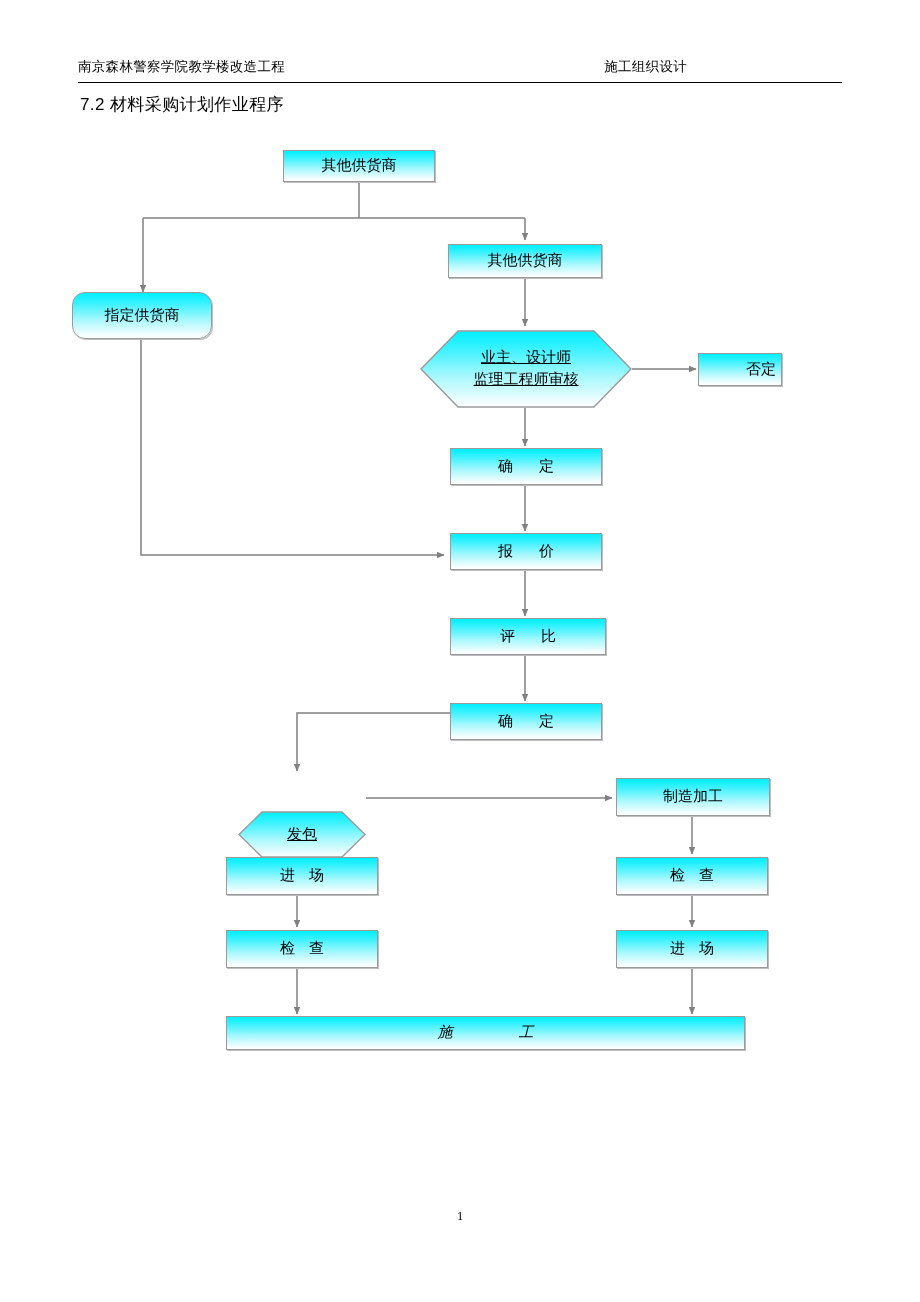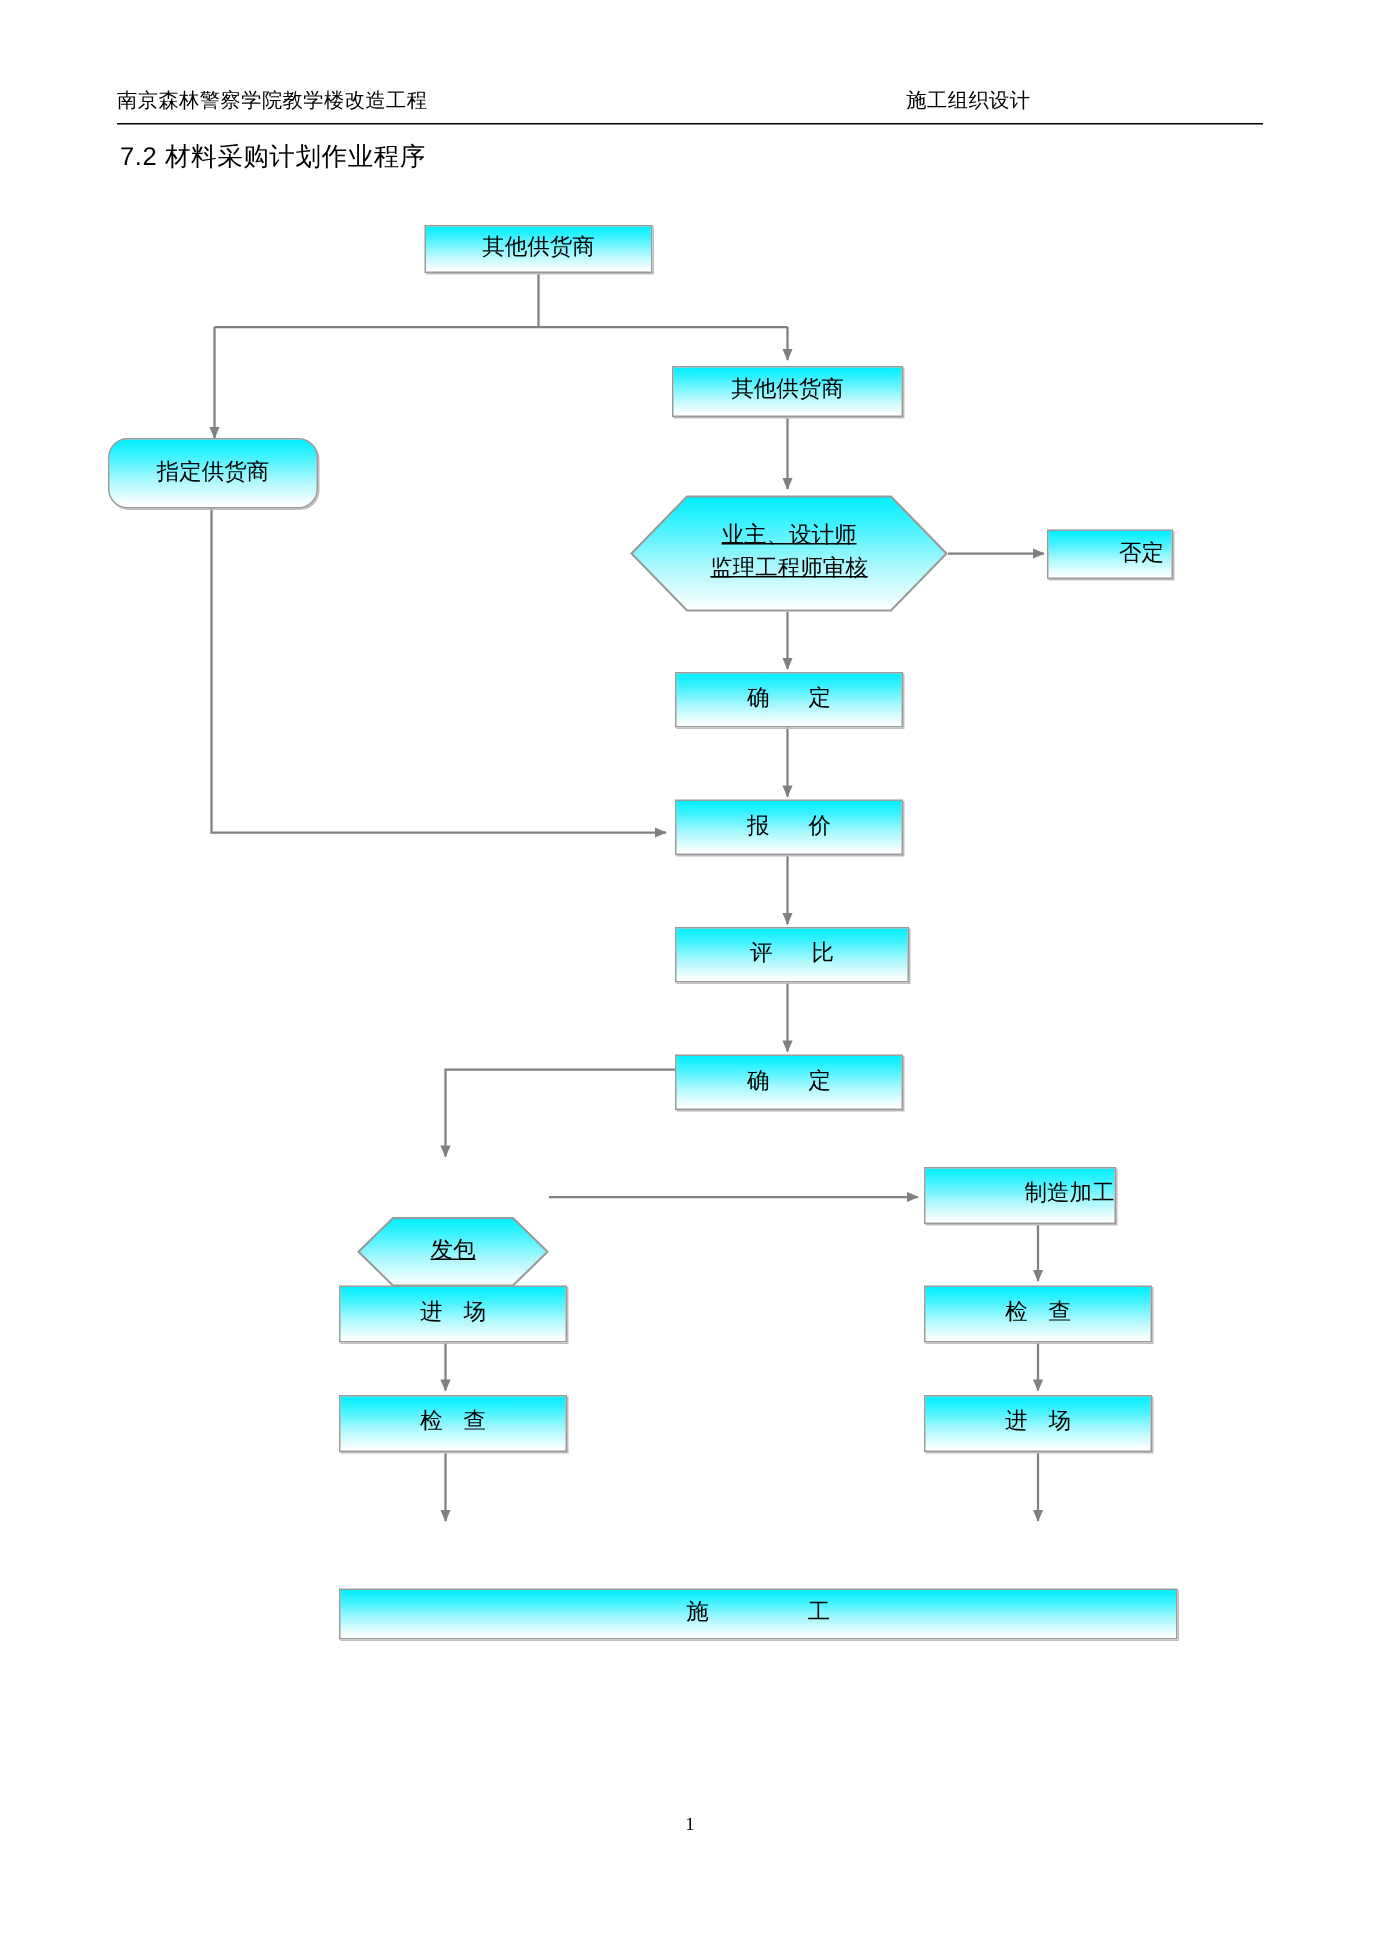--- a/index.html
+++ b/index.html
@@ -267,41 +267,41 @@
             <stop offset="60%" stop-color="#a8f8fd"></stop>
             <stop offset="95%" stop-color="#f4feff"></stop>
             <stop offset="100%" stop-color="#ffffff"></stop>
           </linearGradient>
         </defs>
         <polygon points="24,1 104,1 127,23.5 104,46 24,46 1,23.5" fill="url(#hexgrad2)" stroke="#9a9a9a" stroke-width="1.4"></polygon>
       </svg>
       <div class="hex-label">发包</div>
     </div>
 
-    <div class="node rect" style="left:616px; top:778px; width:128px; height:38px;justify-content:flex-end;">
+    <div class="node rect" style="left:616px; top:778px; width:154px; height:38px;">
       <span>制造加工</span>
     </div>
 
     <div class="node rect" style="left:226px; top:857px; width:152px; height:38px;">
       <span class="sp1">进场</span>
     </div>
 
     <div class="node rect" style="left:226px; top:930px; width:152px; height:38px;">
       <span class="sp1">检查</span>
     </div>
 
     <div class="node rect" style="left:616px; top:857px; width:152px; height:38px;">
       <span class="sp1">检查</span>
     </div>
 
     <div class="node rect" style="left:616px; top:930px; width:152px; height:38px;">
       <span class="sp1">进场</span>
     </div>
 
-    <div class="node rect" style="left:226px; top:1059px; width:559px; height:34px;">
+    <div class="node rect" style="left:226px; top:1016px; width:519px; height:34px;font-style:italic;">
       <span class="sp3">施工</span>
     </div>
 
   </div>
 
   <div id="page-number">1</div>
 
 </div>
 
 </body></html>

